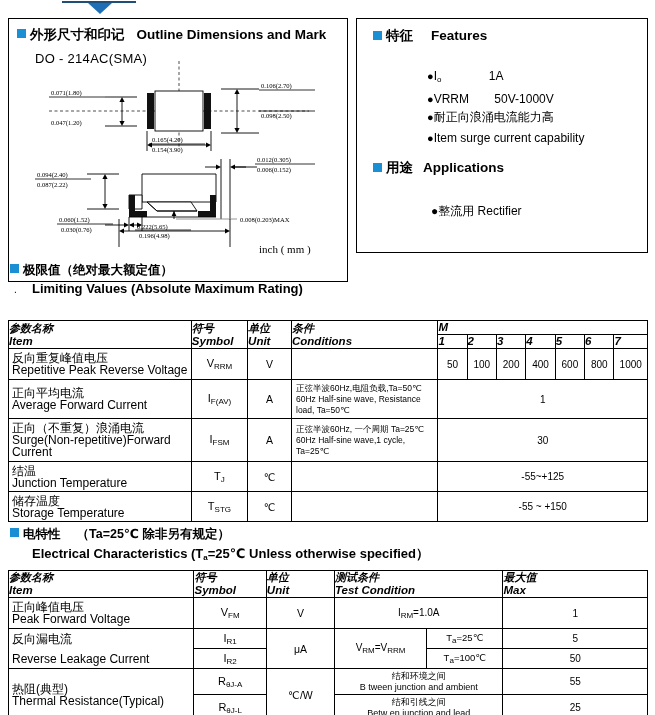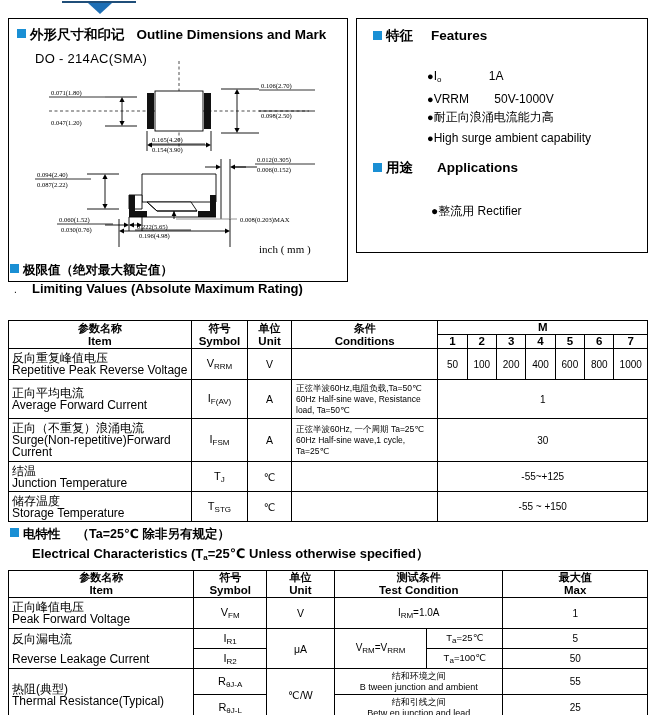--- a/index.html
+++ b/index.html
@@ -36,36 +36,36 @@
 
   
   .feat-box{position:absolute;left:356px;top:18px;width:292px;height:235px;border:1px solid #000;box-sizing:border-box;}
   .feat-title{position:absolute;left:16px;top:8px;font-size:13.5px;font-weight:bold;}
   .feat-title .en{margin-left:18px;text-align:center;}
   .feat-list{position:absolute;left:30px;top:32px;width:250px;}
   .feat-list li{list-style:none;font-size:12px;line-height:18.5px;white-space:nowrap;}
   .feat-list li .dot{font-size:11px;}
   .feat-list li .val{display:inline-block;margin-left:0px;}
   .app-title{position:absolute;left:16px;top:140px;font-size:13.5px;font-weight:bold;}
-  .app-title .en{margin-left:24px;}
+  .app-title .en{margin-left:10px;}
   .app-list{position:absolute;left:34px;top:168px;}
   .app-list li{list-style:none;font-size:12px;}
 
   sub{font-size:8px;vertical-align:-2px;}
 
   
   .sec{position:absolute;}
   .sec .cn{font-size:12.5px;font-weight:bold;}
   .sec .en{font-size:13px;font-weight:bold;display:block;margin-left:22px;margin-top:2px;}
   .dotmark{position:absolute;font-size:10px;}
 
   
   table{border-collapse:collapse;position:absolute;font-size:9.5px;}
   table td,table th{border:1px solid #000;padding:0;vertical-align:middle;}
-  .hdr{font-weight:bold;text-align:center;font-size:11.5px;line-height:13px;}
+  .hdr{font-weight:bold;text-align:left;font-size:11.5px;line-height:13px;font-style:italic;}
   .hdr .cn{display:block;font-size:11px;}
   .hdr .en{display:block;}
   .c{text-align:center;}
   .itemcell{font-size:12px;line-height:12px;padding:2px 3px;}
   .itemcell .cn{display:block;}
   .itemcell .en{display:block;}
   .cond{font-size:8.5px;line-height:11px;padding:2px 4px;text-align:left;}
   .cond .cn{display:block;}
   .cond .en{display:block;}
   .sym{text-align:center;font-size:11px;}
@@ -216,21 +216,21 @@
         <span class="val" style="margin-left:44px">1A</span>
       </li>
       <li>
         <span class="dot">●</span><span>VRRM</span>
         <span class="val" style="margin-left:22px">50V-1000V</span>
       </li>
       <li>
         <span class="dot">●</span><span>耐正向浪涌电流能力高</span>
       </li>
       <li style="line-height:22px">
-        <span class="dot">●</span><span>High surge ambient capability</span>
+        <span class="dot">●</span><span>Item surge current capability</span>
       </li>
     </ul>
 
     <div class="app-title">
       <span class="bsq"></span><span>用途</span><span class="en">Applications</span>
     </div>
     <ul class="app-list">
       <li>
         <span class="dot">●</span><span>整流用  Rectifier</span>
       </li>

